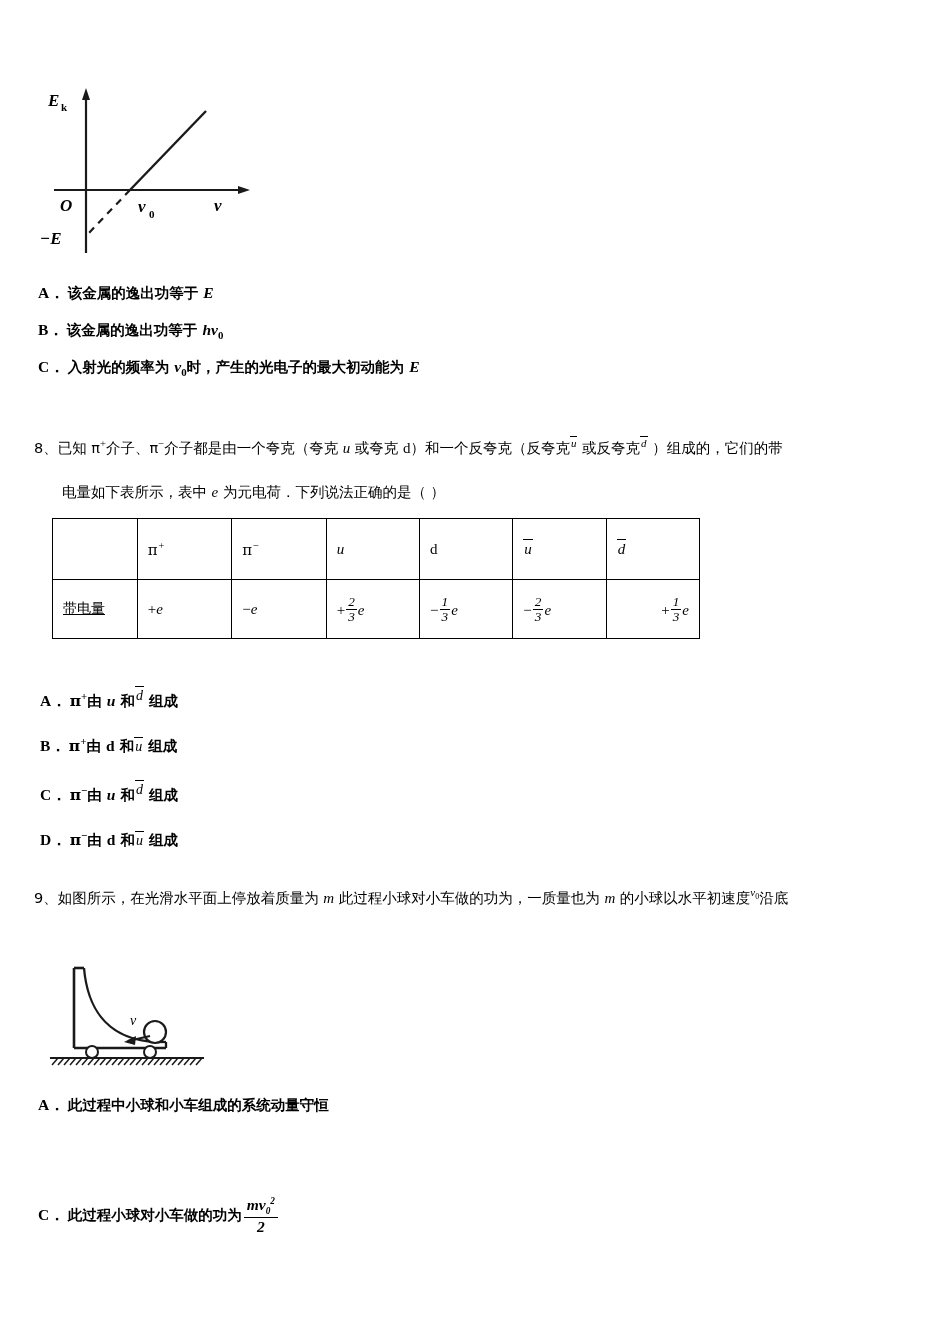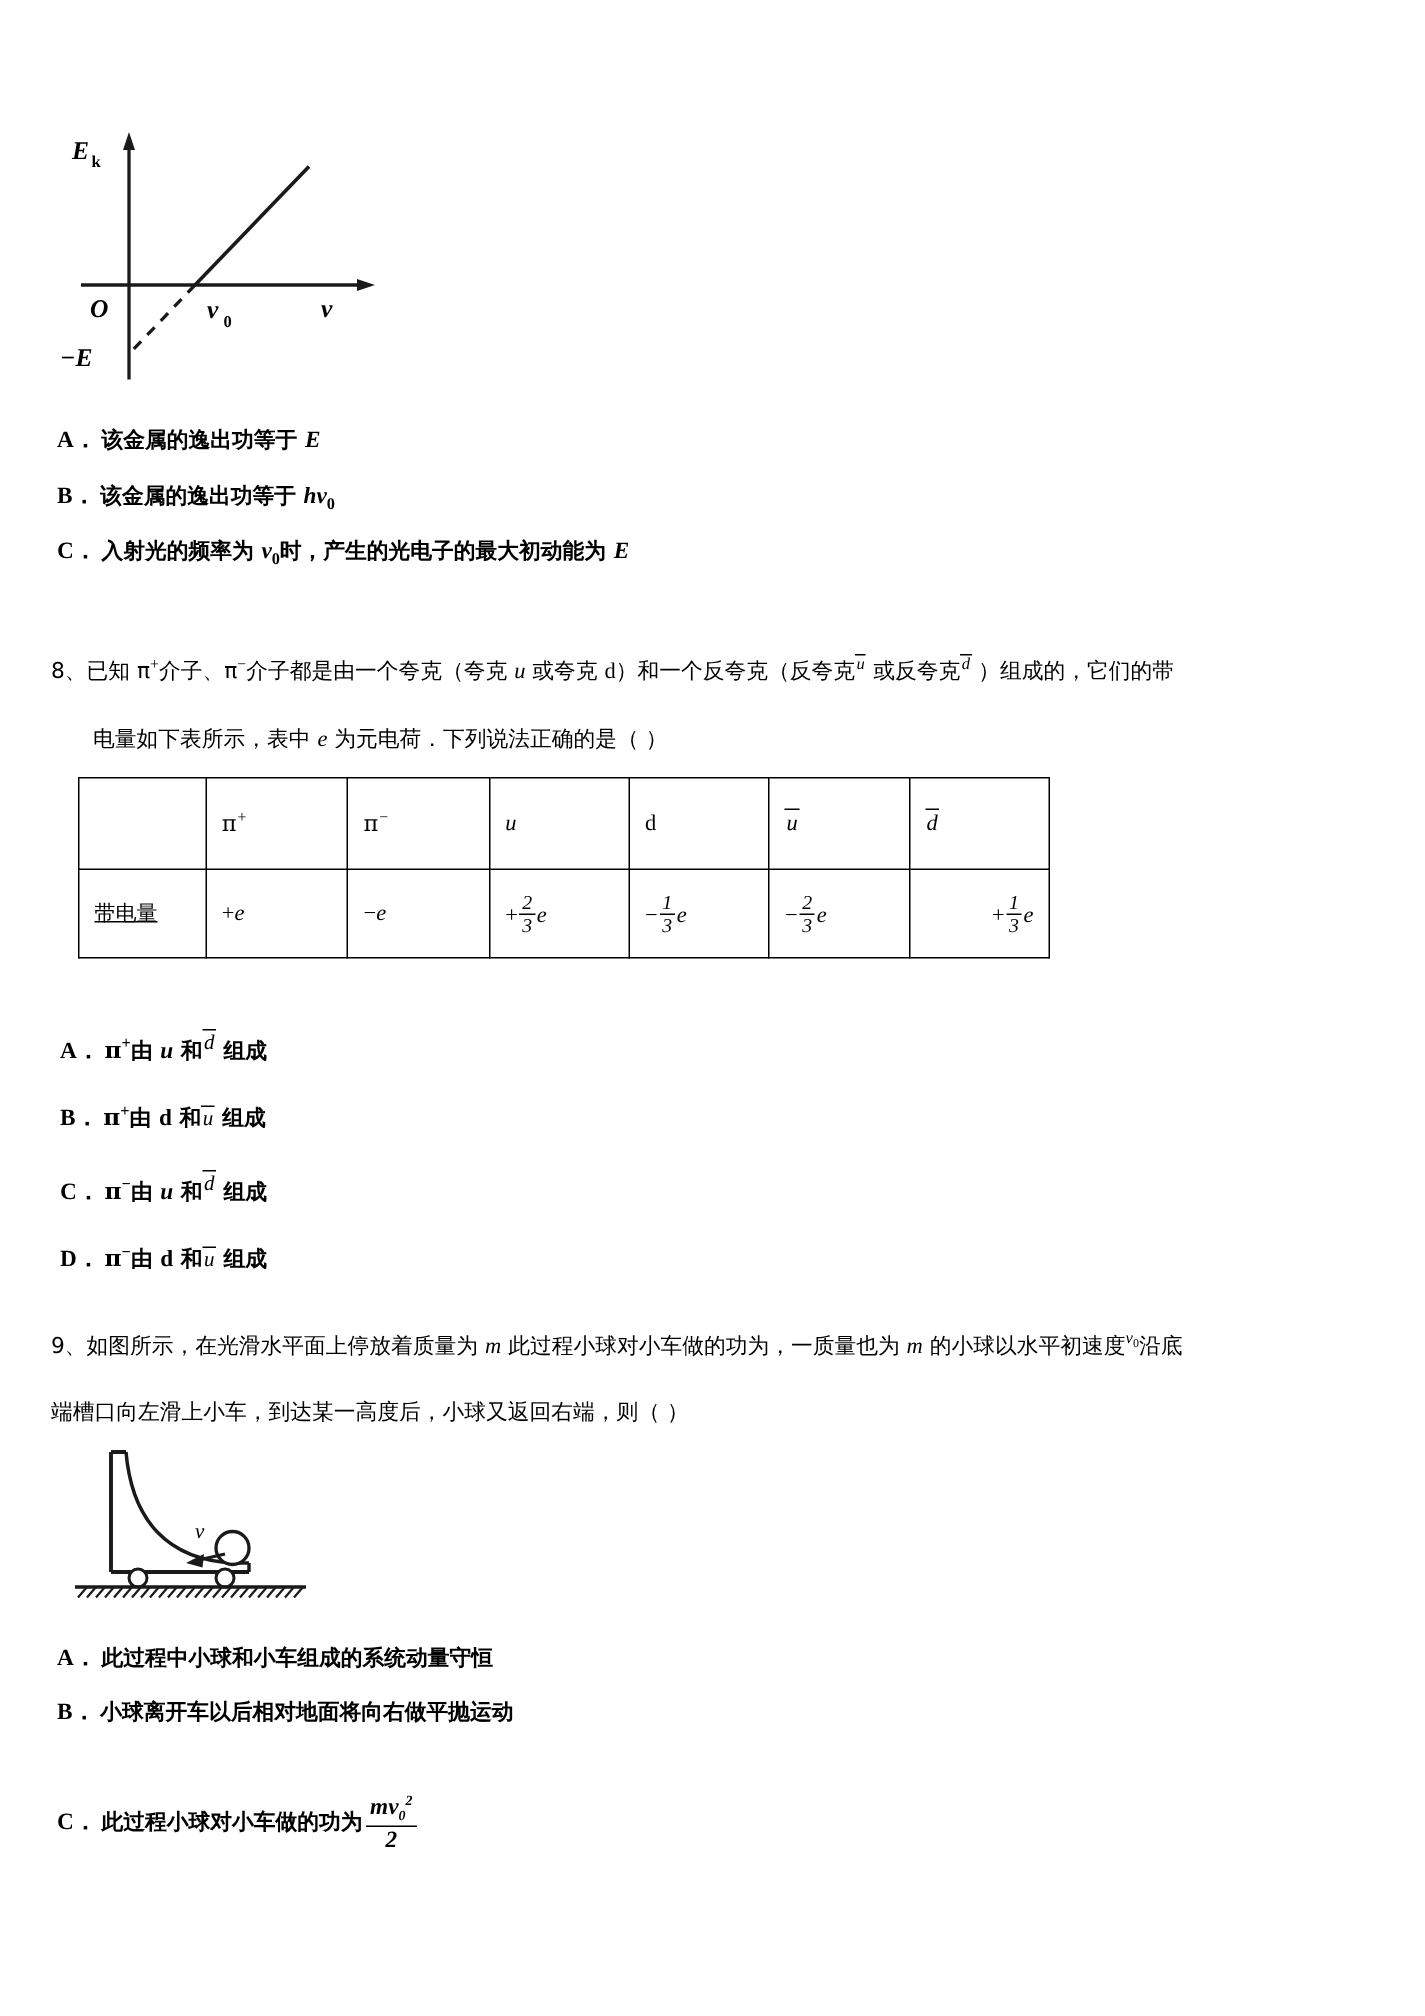--- a/index.html
+++ b/index.html
@@ -267,23 +267,20 @@
   </div>
 
   <div class="opt" style="left:40px; top:829px;">
     <span class="lbl">D．</span><span class="pisym" style="font-weight:bold;">π</span><sup>−</sup><span class="cn">由 </span><span style="font-weight:bold; font-family:'Liberation Serif',serif;">d</span><span class="cn"> 和</span><span class="ovl" style="font-weight:normal; font-size:14px;">u</span><span class="cn"> 组成</span>
   </div>
 
   <div class="stem" style="left:34px; top:886px;">
     <span class="cn">9、</span><span class="cn">如图所示，在光滑水平面上停放着质量为 </span><span class="it">m</span><span class="cn"> 此过程小球对小车做的功为，一质量也为 </span><span class="it">m</span><span class="cn"> 的小球以水平初速度</span><span class="it" style="font-size:11px; vertical-align:7px;">v</span><sub style="font-size:8px; vertical-align:4px;">0</sub><span class="cn">沿底</span>
   </div>
 
-  <div class="stem" style="left:34px; top:932px;">
-    <span class="cn">端槽口向左滑上小车，到达某一高度后，小球又返回右端，则（  ）</span>
-  </div>
 
   <div class="fig-cart">
     <svg width="205" height="110" viewBox="0 0 205 110">
 
       <line x1="32" y1="6" x2="32" y2="86" stroke="#1a1a1a" stroke-width="2.6"></line>
 
       <line x1="32" y1="6" x2="42" y2="6" stroke="#1a1a1a" stroke-width="2.6"></line>
 
       <path d="M 42,6 C 46,52 70,78 114,80" fill="none" stroke="#1a1a1a" stroke-width="2.3"></path>
 
@@ -331,21 +328,18 @@
           <line x1="148" y1="103" x2="154" y2="96"></line>
         <line x1="154" y1="103" x2="160" y2="96"></line>
       </g>
     </svg>
   </div>
 
   <div class="opt" style="left:38px; top:1095px;">
     <span class="lbl">A．</span><span class="cn">此过程中小球和小车组成的系统动量守恒</span>
   </div>
 
-  <div class="opt" style="left:38px; top:1131px;">
-    <span class="lbl">B．</span><span class="cn">小球离开车以后相对地面将向右做平抛运动</span>
-  </div>
 
   <div class="opt" style="left:38px; top:1196px;">
     <span class="lbl">C．</span><span class="cn">此过程小球对小车做的功为</span><span class="bigfrac"><span class="num"><span>mv</span><sub style="font-size:0.6em;">0</sub><sup style="font-size:0.6em;">2</sup></span><span class="den">2</span></span>
   </div>
 
 </div>
 
 </body></html>

